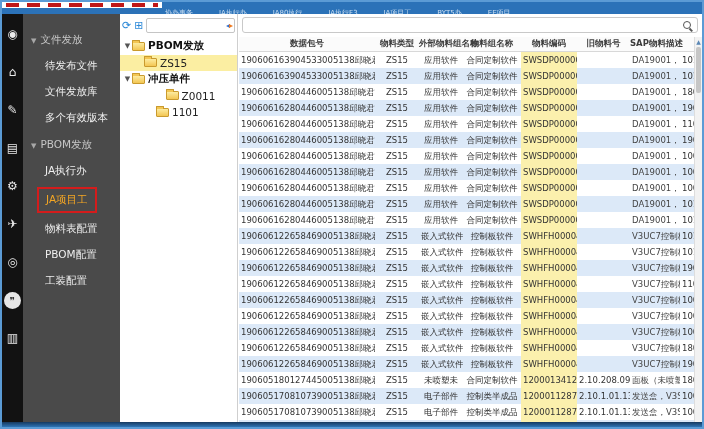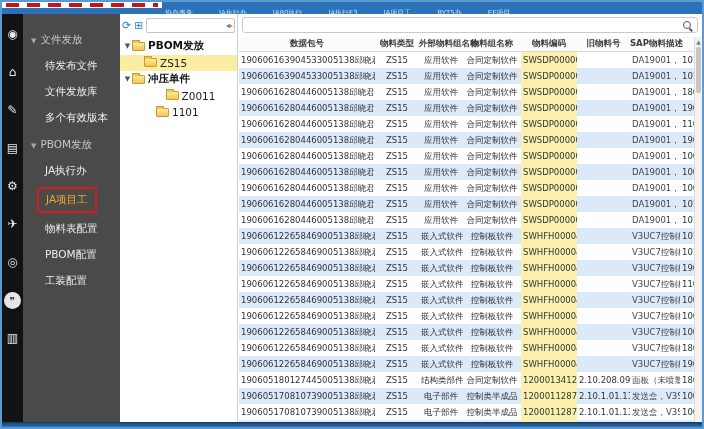--- a/index.html
+++ b/index.html
@@ -384,21 +384,21 @@
               <td>嵌入式软件</td>
               <td>控制板软件</td>
               <td class="code">SWHFH000049</td>
               <td></td>
               <td>V3UC7控制板软..</td>
               <td>1901</td>
             </tr>
             <tr>
               <td>190605180127445005138邱晓君</td>
               <td>ZS15</td>
-              <td>结构类部件</td>
+              <td>未喷塑未</td>
               <td>合同定制软件</td>
               <td class="code">1200013412</td>
               <td>2.10.208.09.424B</td>
               <td>面板（未喷塑未..</td>
               <td>1801</td>
             </tr>
             <tr>
               <td>190605170810739005138邱晓君</td>
               <td>ZS15</td>
               <td>电子部件</td>

